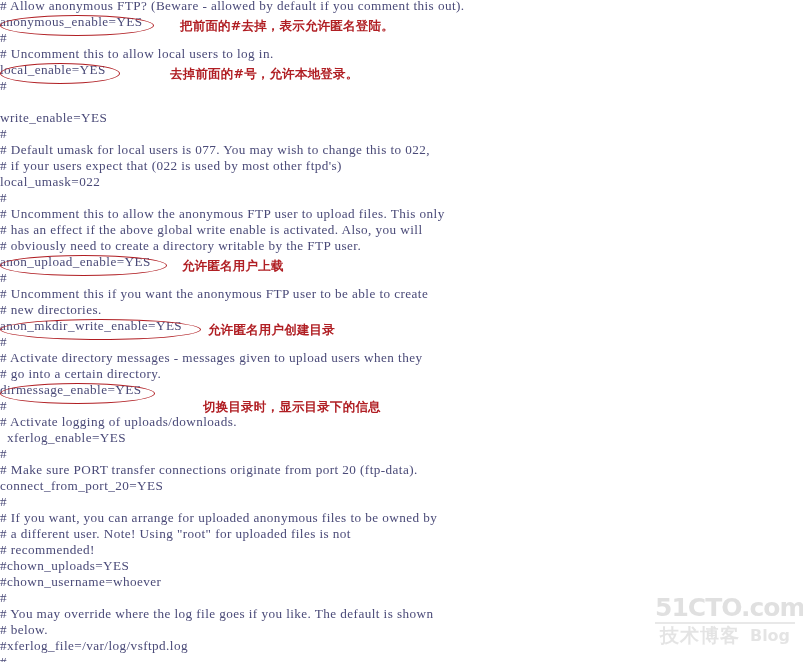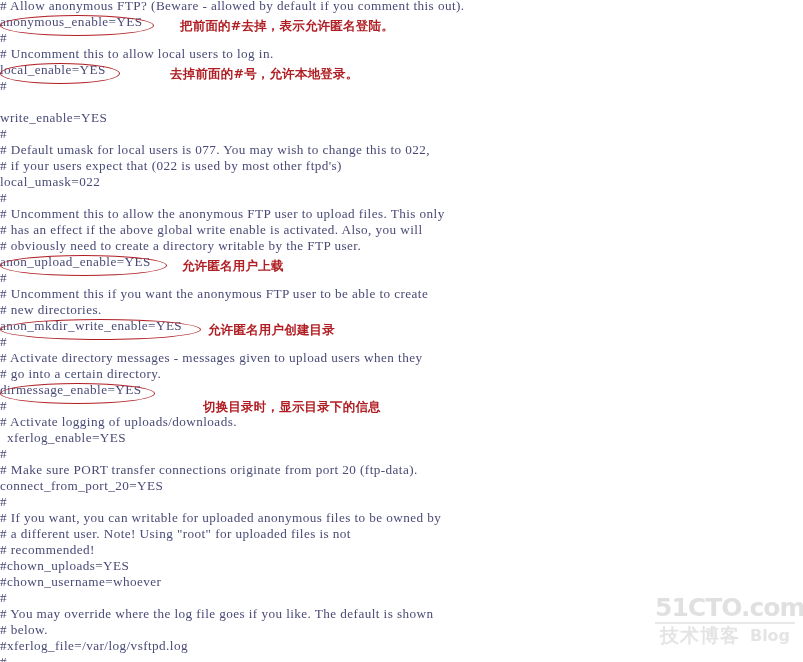--- a/index.html
+++ b/index.html
@@ -131,21 +131,21 @@
       <div class="code-line" style="top: 350px;"># Activate directory messages - messages given to upload users when they</div>
       <div class="code-line" style="top: 366px;"># go into a certain directory.</div>
       <div class="code-line" style="top: 382px;">dirmessage_enable=YES</div>
       <div class="code-line" style="top: 398px;">#</div>
       <div class="code-line" style="top: 414px;"># Activate logging of uploads/downloads.</div>
       <div class="code-line" style="top: 430px; margin-left: 7px;">xferlog_enable=YES</div>
       <div class="code-line" style="top: 446px;">#</div>
       <div class="code-line" style="top: 462px;"># Make sure PORT transfer connections originate from port 20 (ftp-data).</div>
       <div class="code-line" style="top: 478px;">connect_from_port_20=YES</div>
       <div class="code-line" style="top: 494px;">#</div>
-      <div class="code-line" style="top: 510px;"># If you want, you can writable for uploaded anonymous files to be owned by</div>
+      <div class="code-line" style="top: 510px;"># If you want, you can arrange for uploaded anonymous files to be owned by</div>
       <div class="code-line" style="top: 526px;"># a different user. Note! Using "root" for uploaded files is not</div>
       <div class="code-line" style="top: 542px;"># recommended!</div>
       <div class="code-line" style="top: 558px;">#chown_uploads=YES</div>
       <div class="code-line" style="top: 574px;">#chown_username=whoever</div>
       <div class="code-line" style="top: 590px;">#</div>
       <div class="code-line" style="top: 606px;"># You may override where the log file goes if you like. The default is shown</div>
       <div class="code-line" style="top: 622px;"># below.</div>
       <div class="code-line" style="top: 638px;">#xferlog_file=/var/log/vsftpd.log</div>
       <div class="code-line" style="top: 654px;">#</div>
     </div>

